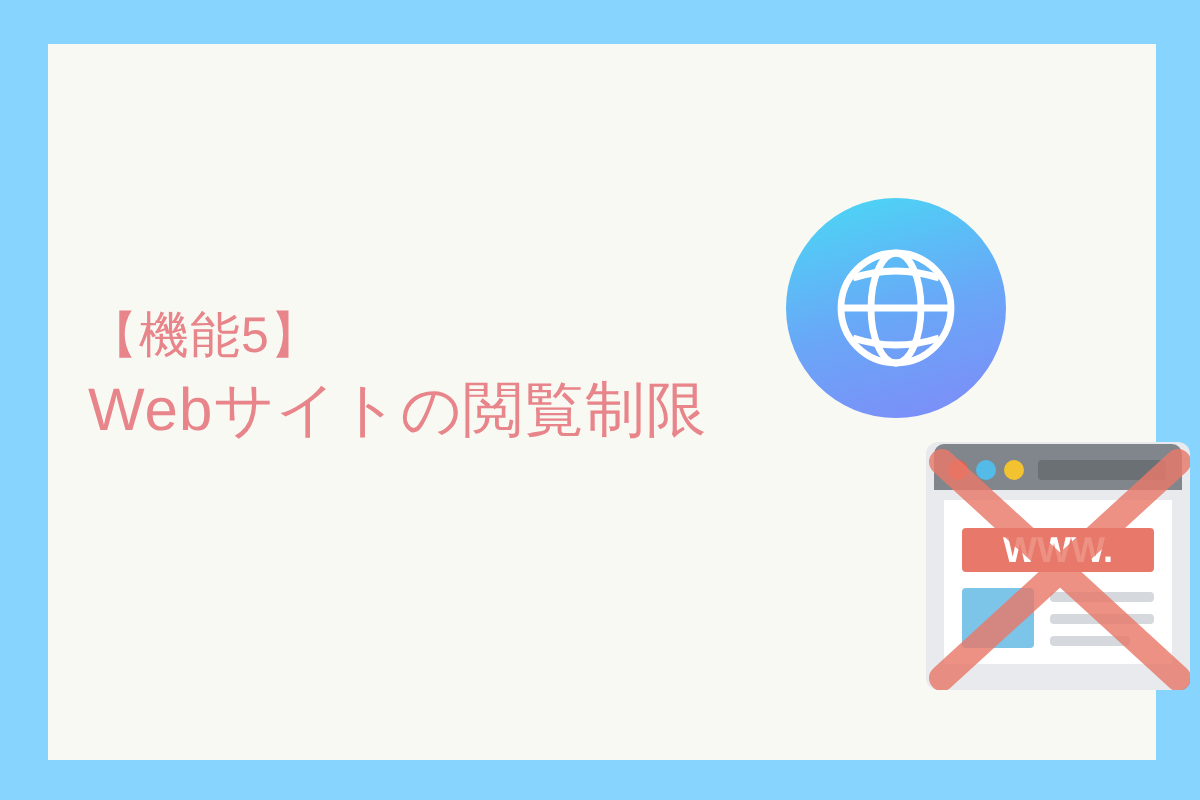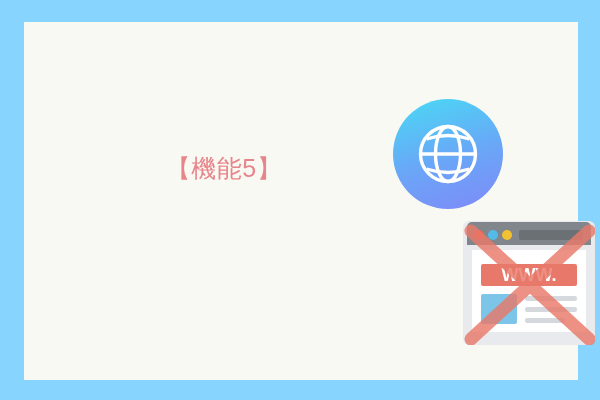--- a/index.html
+++ b/index.html
@@ -28,21 +28,20 @@
     height: 358px;
     background: #f9f9f4;
   }
 
   
   .headline {
     position: absolute;
     left: 20px;
     top: 130px;
     width: 360px;
-    text-align: center;
     color: #e8858a;
     line-height: 1.28;
     white-space: nowrap;
   }
   .headline-line1 {
     display: block;
     font-size: 25px;
     letter-spacing: 0.5px;
   }
   .headline-line2 {
@@ -73,20 +72,21 @@
 </style>
 </head>
 <body>
 
 <div id="screenshot">
 
   <div class="card">
 
     <div class="headline">
       <span class="headline-line1">【機能5】</span>
+      <span class="headline-line2">Webサイトの閲覧制限</span>
     </div>
 
     <div class="globe-icon">
       <svg viewBox="0 0 110 110" width="110" height="110" aria-hidden="true">
         <defs>
           <linearGradient id="globeGrad" x1="0.35" y1="0" x2="0.65" y2="1">
             <stop offset="0%" stop-color="#4ed2f5"></stop>
             <stop offset="55%" stop-color="#6aa6f7"></stop>
             <stop offset="100%" stop-color="#7b8ff8"></stop>
           </linearGradient>

